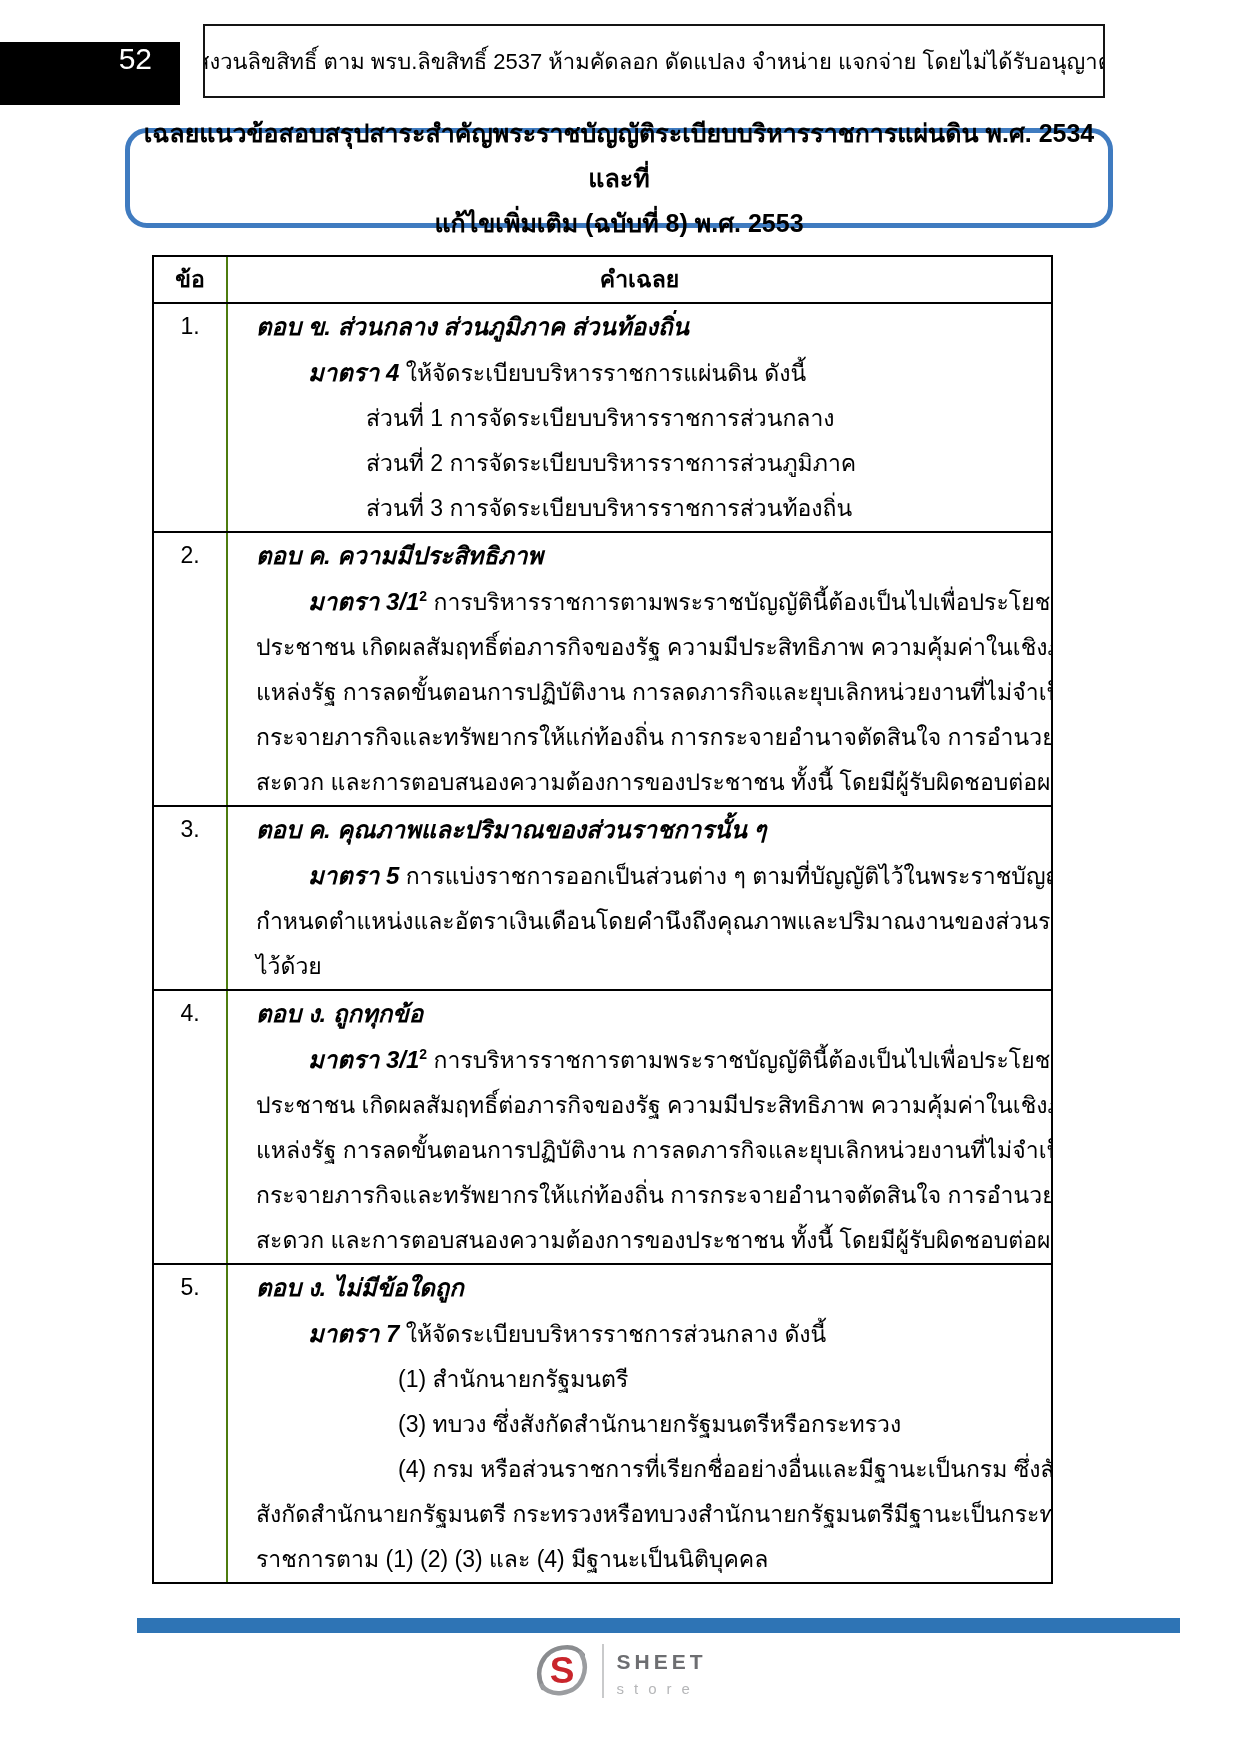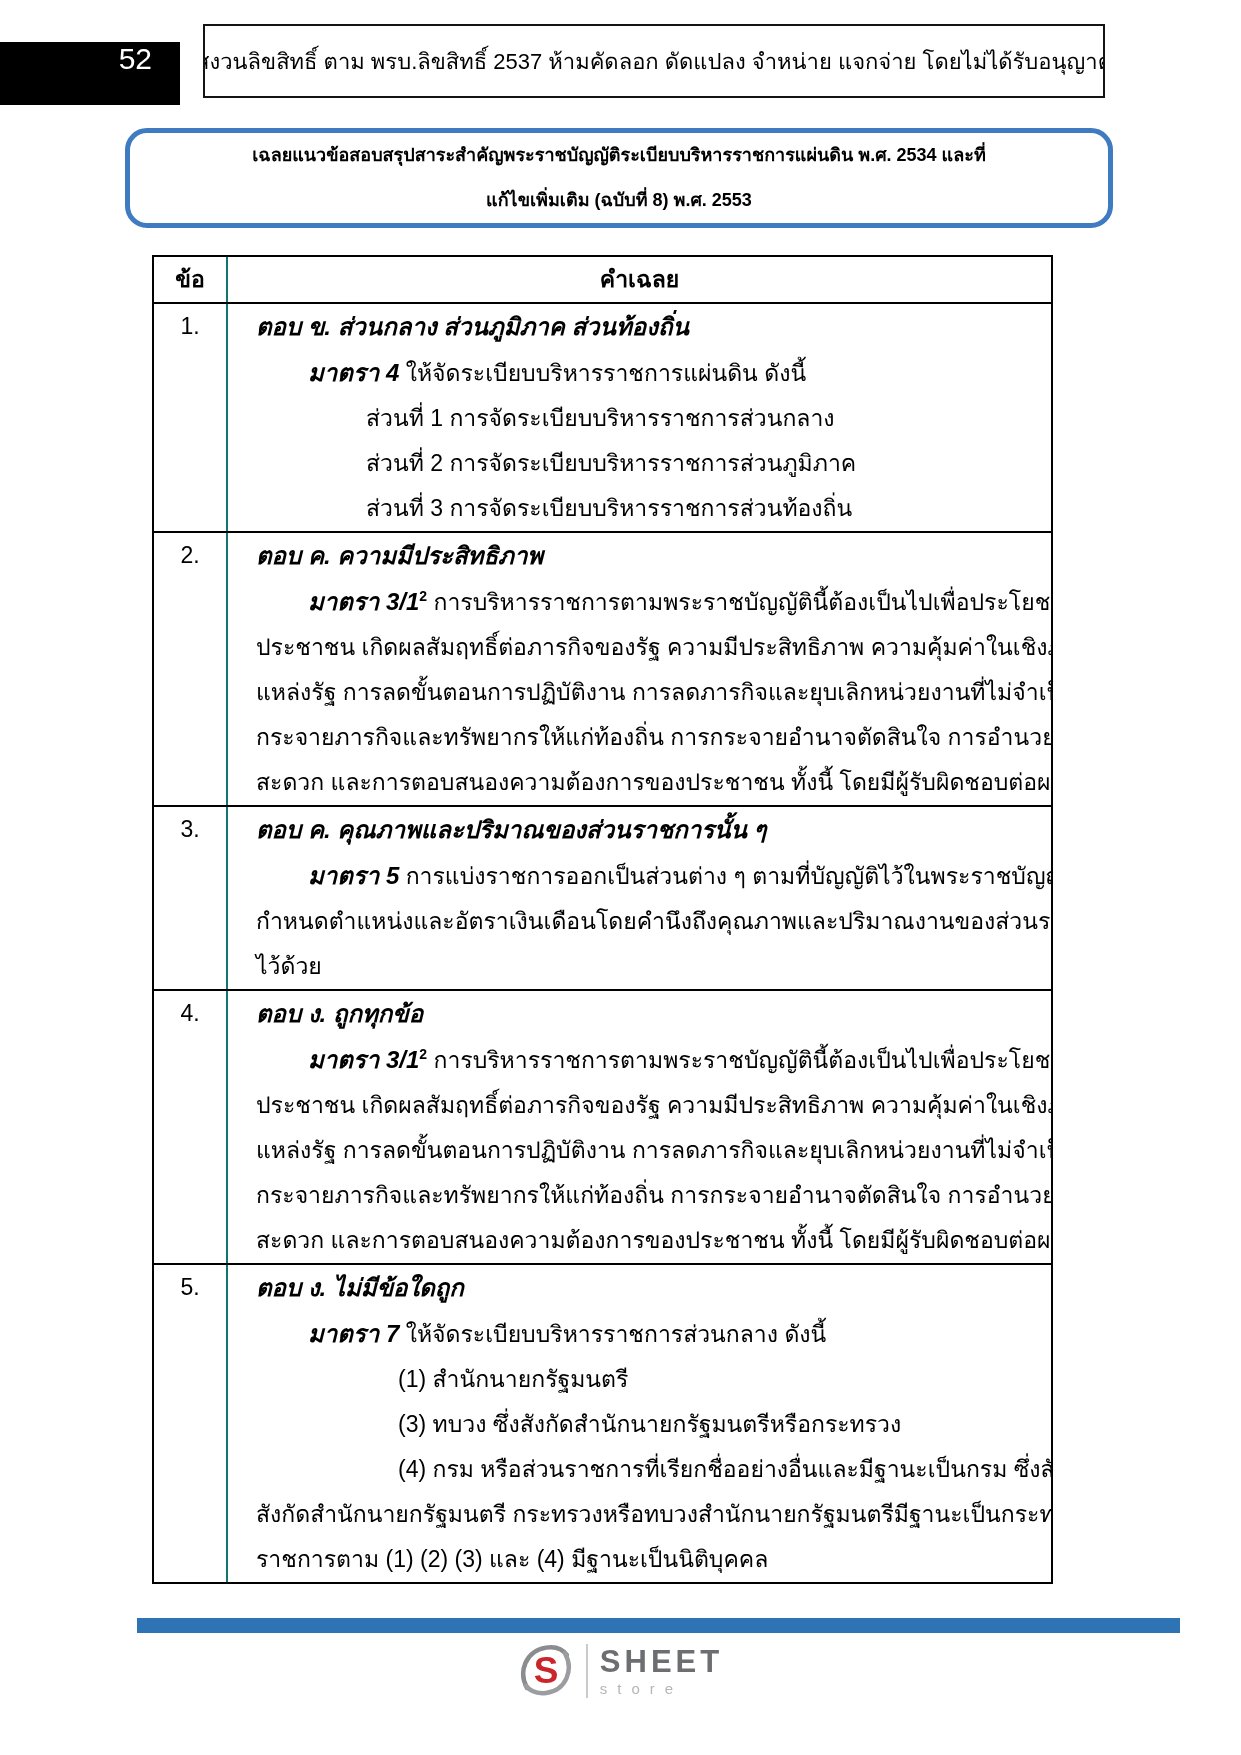--- a/index.html
+++ b/index.html
@@ -24,31 +24,31 @@
   .copyright-box{
     position:absolute;left:203px;top:24px;width:902px;height:74px;
     border:2px solid #141414;display:flex;align-items:center;justify-content:center;
     font-size:22px;white-space:nowrap;overflow:hidden;
   }
   
   .title-box{
     position:absolute;left:125px;top:128px;width:988px;height:100px;
     border:5px solid var(--title-border-blue);border-radius:22px;
     display:flex;flex-direction:column;align-items:center;justify-content:center;
-    font-weight:bold;font-size:18px;line-height:45px;text-align:center;
+    font-weight:bold;font-size:25px;line-height:45px;text-align:center;
   }
   
   .answers-table{
     position:absolute;left:152px;top:255px;width:901px;
     border:2px solid #000;font-size:23px;
   }
   .thead{display:flex;font-weight:bold;}
   .trow{display:flex;border-top:2px solid #000;}
   .cell-no{
-    width:74px;flex:0 0 74px;border-right:2px solid #0f766e;text-align:center;
+    width:74px;flex:0 0 74px;border-right:2px solid #4d7c0f;text-align:center;
     line-height:45px;
   }
   .thead .cell-no,.thead .cell-ans{line-height:45px;height:45px;text-align:center;}
   .thead .cell-ans{flex:1;}
   .cell-ans{flex:1;padding:0 28px;overflow:hidden;}
   .tline{line-height:45px;white-space:nowrap;}
   .tline b{font-weight:bold;font-size:24px;font-style:italic;}
   .tline sup{font-size:14px;font-weight:bold;vertical-align:super;line-height:0;}
   .i0{padding-left:0;}
   .i1{padding-left:52px;}
@@ -58,21 +58,21 @@
   .bottom-bar{
     position:absolute;left:137px;top:1618px;width:1043px;height:15px;
     background:var(--accent-blue);
   }
   .logo-row{
     position:absolute;left:0;top:1642px;width:100%;
     display:flex;justify-content:center;align-items:flex-start;gap:12px;
   }
   .logo-divider{width:2px;height:54px;background:#c9cacb;margin-top:2px;}
   .brand-col{display:flex;flex-direction:column;}
-  .brand-name{font-size:31px;font-weight:bold;color:var(--logo-gray);letter-spacing:4px;line-height:32px;margin-top:4px;}
+  .brand-name{font-size:21px;font-weight:bold;color:var(--logo-gray);letter-spacing:4px;line-height:32px;margin-top:4px;}
   .brand-sub{font-size:15px;color:var(--logo-light-gray);letter-spacing:10px;line-height:18px;margin-top:2px;}
 </style>
 </head>
 <body>
 
 <div class="page-num">
   <span>52</span>
 </div>
 <div class="copyright-box">
   <span>สงวนลิขสิทธิ์ ตาม พรบ.ลิขสิทธิ์ 2537 ห้ามคัดลอก ดัดแปลง จำหน่าย แจกจ่าย โดยไม่ได้รับอนุญาต</span>

